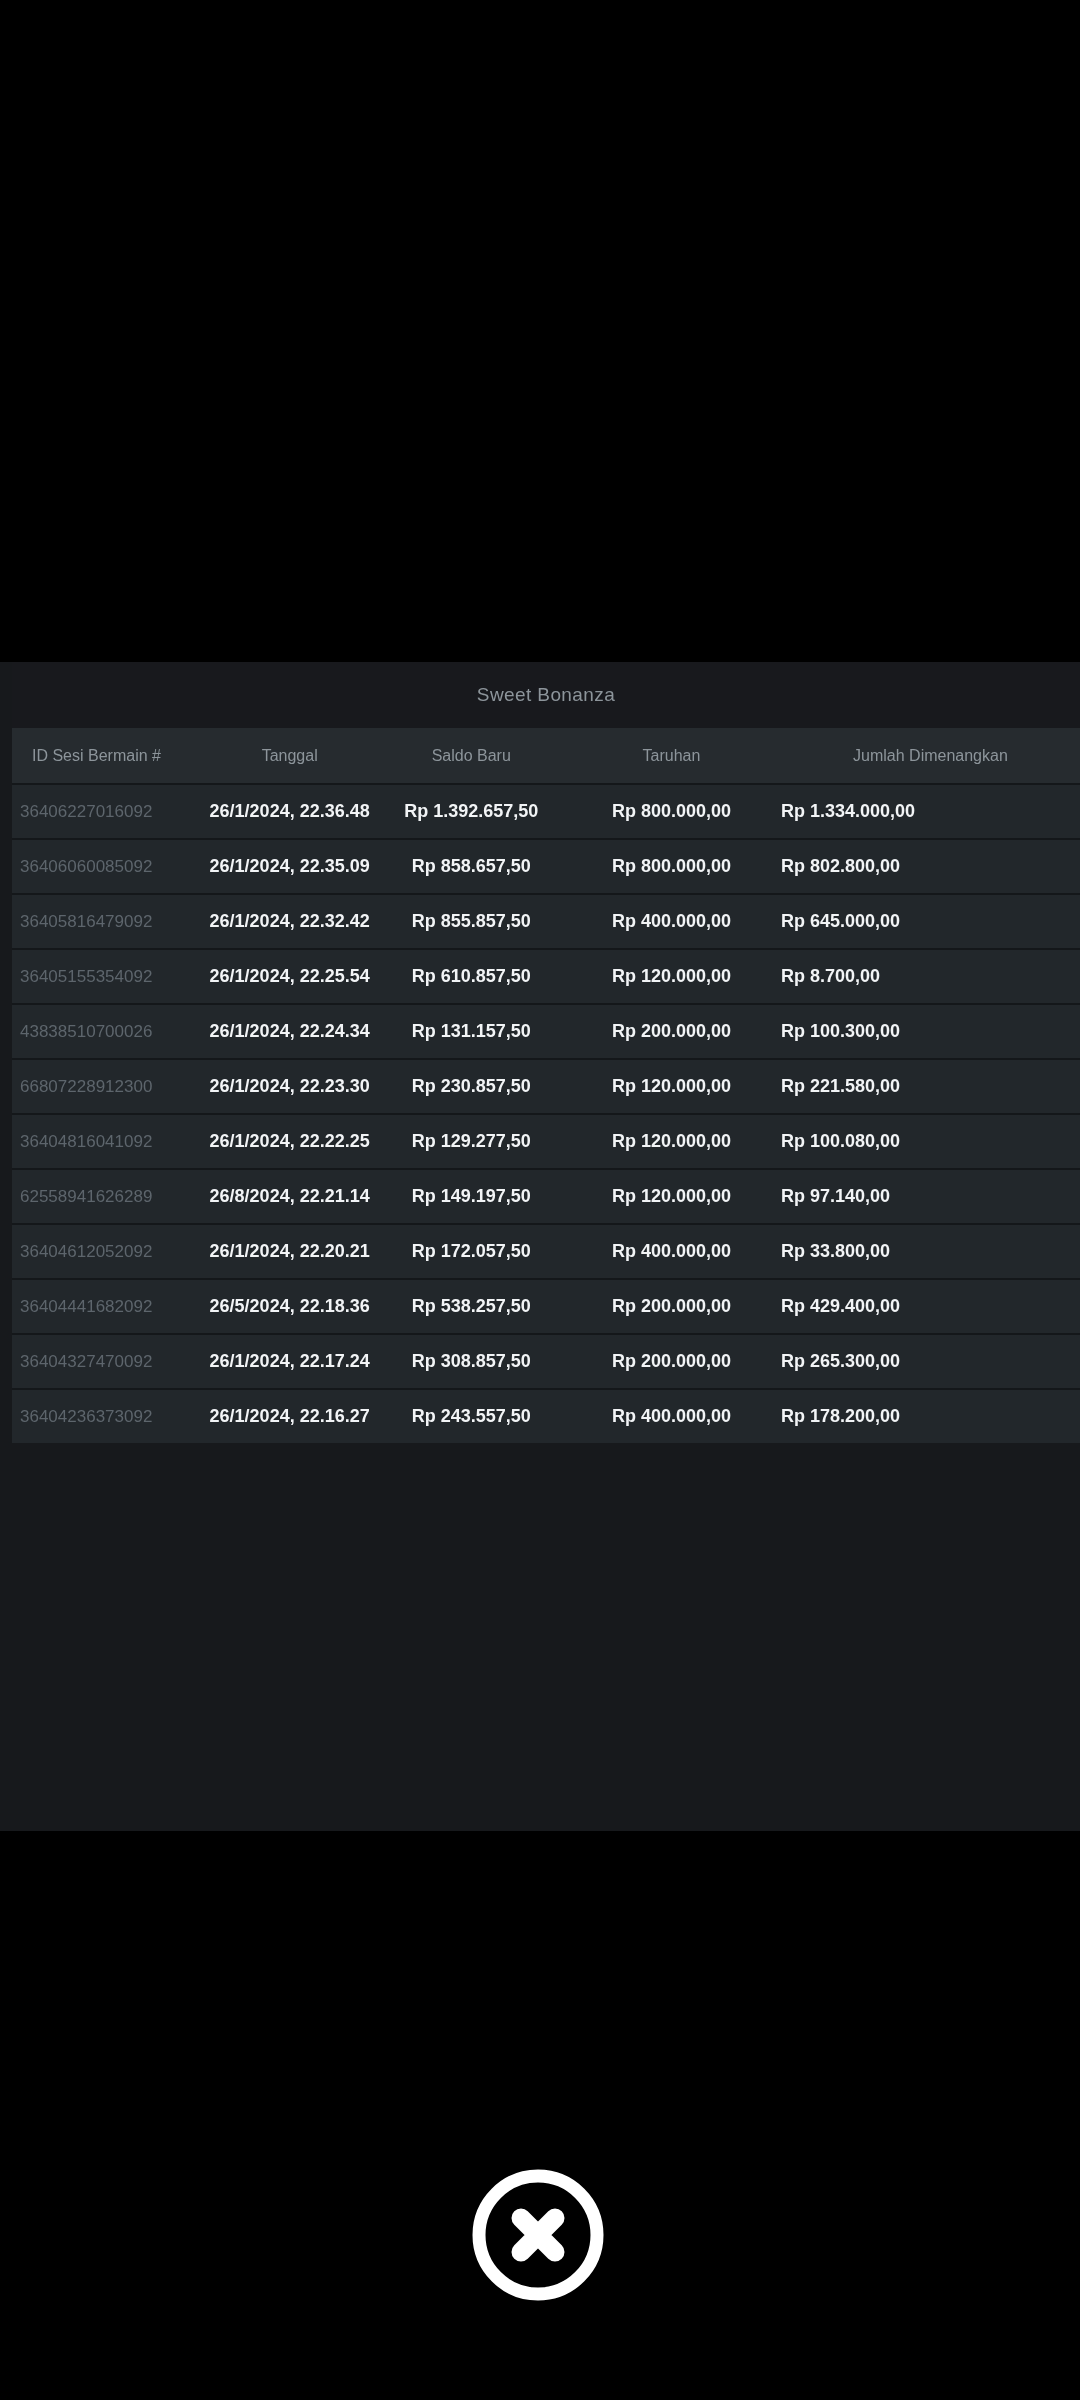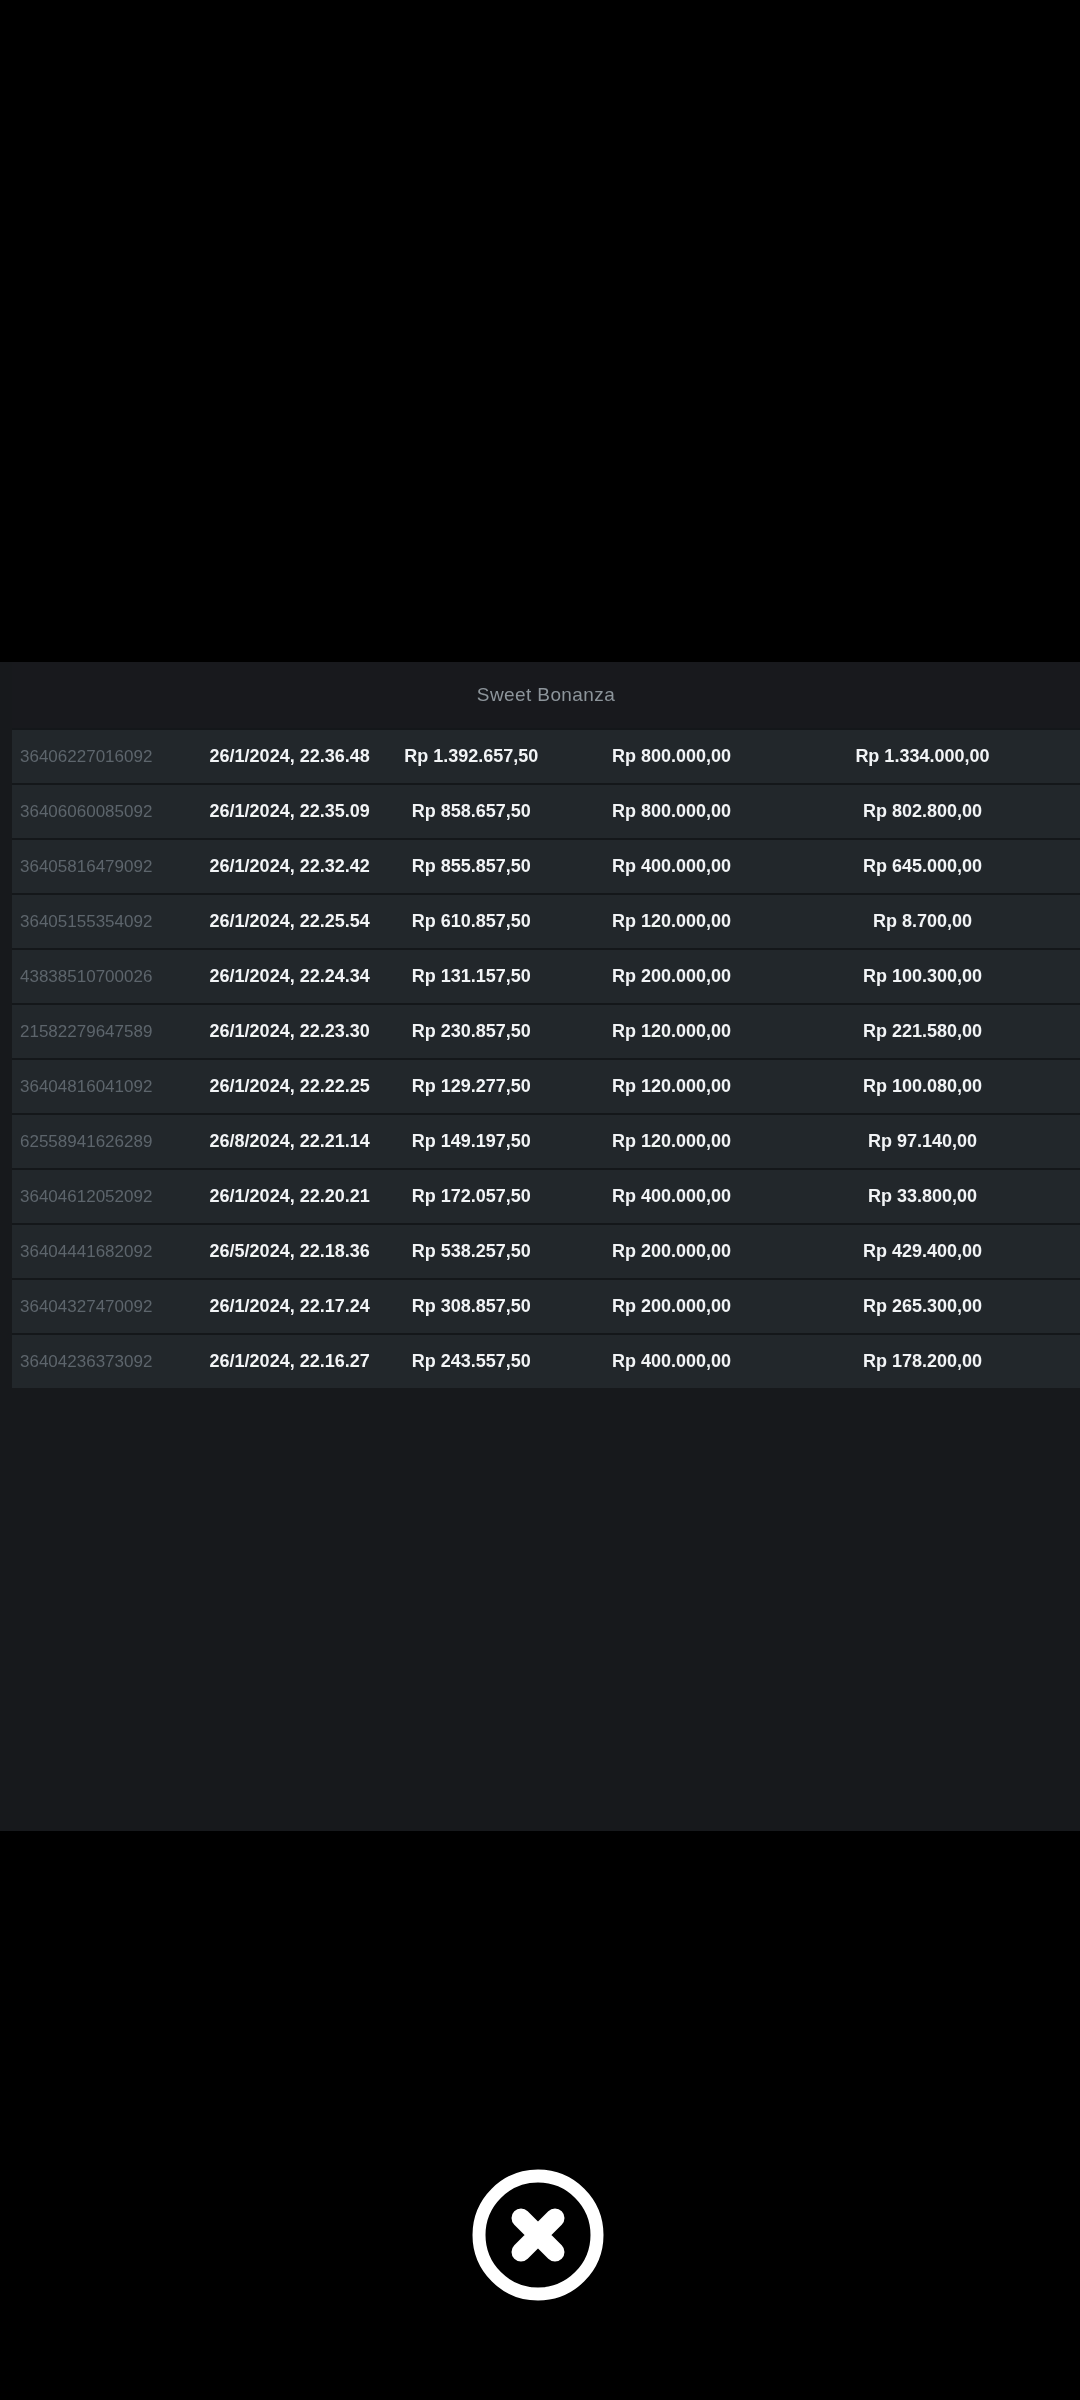--- a/index.html
+++ b/index.html
@@ -53,21 +53,21 @@
     border-top: 2px solid var(--separator, #14171a);
     font-size: 18px;
   }
   .row .cell { color: var(--text-primary, #f2f4f6); font-weight: 700; }
   .row .cell.c1 {
     color: var(--text-id, #5d656c);
     font-weight: 400; font-size: 17px;
     text-align: left; padding-left: 8px;
   }
   .row .cell.c2, .row .cell.c3, .row .cell.c4 { text-align: center; }
-  .row .cell.c5 { text-align: center; padding-right: 16px; }
+  .row .cell.c5 { text-align: left; padding-right: 16px; }
 
   .panel-filler { flex: 1 1 auto; background: var(--panel-bg, #17191c); }
 
   .close-button {
     position: absolute;
     left: 472px; top: 2169px;
     width: 132px; height: 132px;
     background: transparent; border: none; cursor: pointer;
     display: block; padding: 0;
   }
@@ -77,20 +77,27 @@
 <body>
 
 <div class="screen">
 
   <section class="panel">
 
     <div class="title-bar">
       <span class="title">Sweet Bonanza</span>
     </div>
 
+    <div class="thead grid-row">
+      <span class="cell c1">ID Sesi Bermain #</span>
+      <span class="cell c2">Tanggal</span>
+      <span class="cell c3">Saldo Baru</span>
+      <span class="cell c4">Taruhan</span>
+      <span class="cell c5">Jumlah Dimenangkan</span>
+    </div>
 
     <div class="tbody">
   <div class="row grid-row">
     <span class="cell c1">36406227016092</span>
     <span class="cell c2">26/1/2024, 22.36.48</span>
     <span class="cell c3">Rp 1.392.657,50</span>
     <span class="cell c4">Rp 800.000,00</span>
     <span class="cell c5">Rp 1.334.000,00</span>
   </div>
 
@@ -120,21 +127,21 @@
 
   <div class="row grid-row">
     <span class="cell c1">43838510700026</span>
     <span class="cell c2">26/1/2024, 22.24.34</span>
     <span class="cell c3">Rp 131.157,50</span>
     <span class="cell c4">Rp 200.000,00</span>
     <span class="cell c5">Rp 100.300,00</span>
   </div>
 
   <div class="row grid-row">
-    <span class="cell c1">21582279647589</span>
+    <span class="cell c1">66807228912300</span>
     <span class="cell c2">26/1/2024, 22.23.30</span>
     <span class="cell c3">Rp 230.857,50</span>
     <span class="cell c4">Rp 120.000,00</span>
     <span class="cell c5">Rp 221.580,00</span>
   </div>
 
   <div class="row grid-row">
     <span class="cell c1">36404816041092</span>
     <span class="cell c2">26/1/2024, 22.22.25</span>
     <span class="cell c3">Rp 129.277,50</span>

